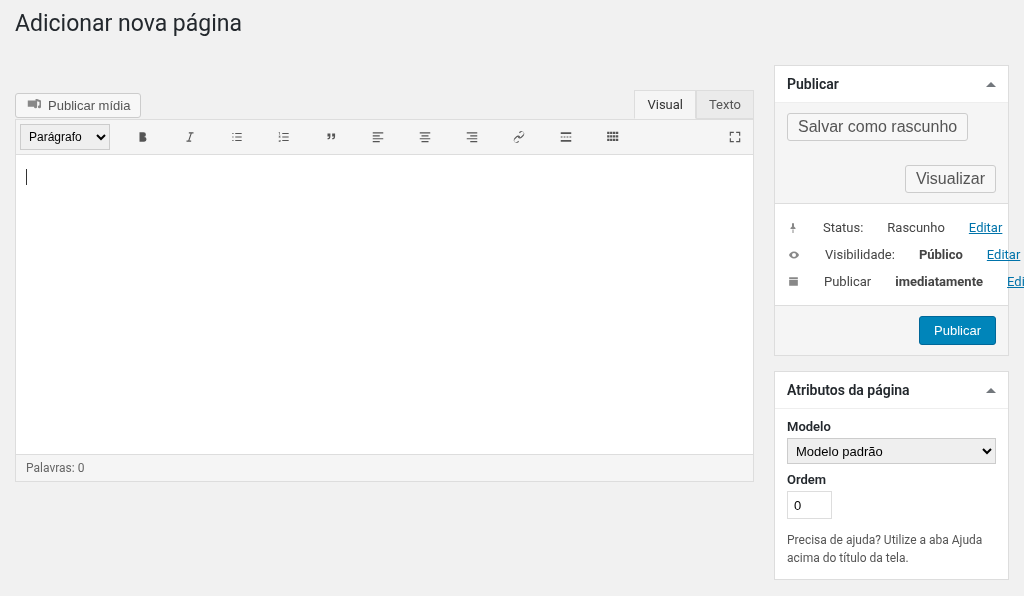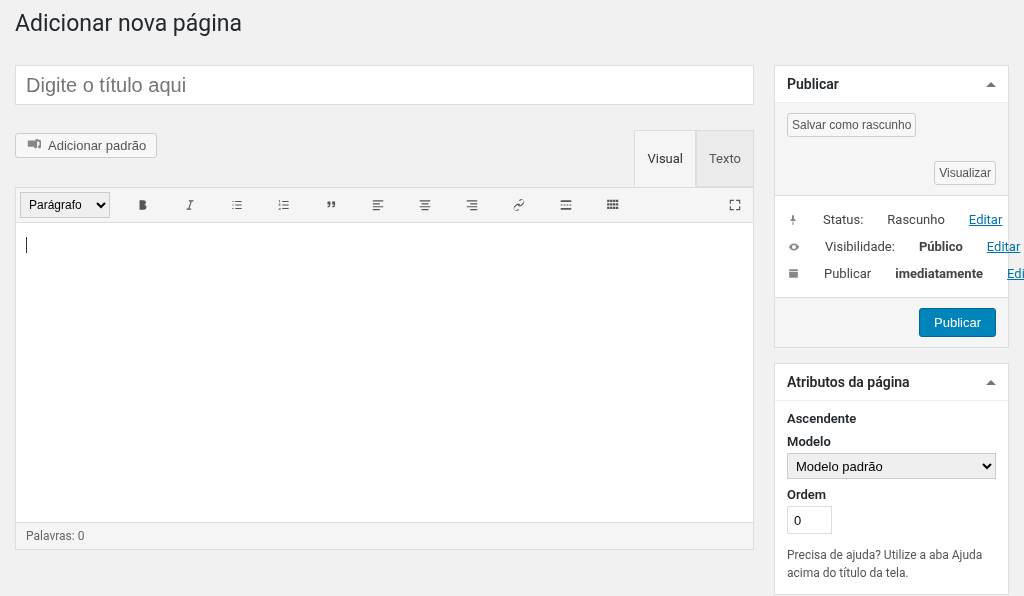--- a/index.html
+++ b/index.html
@@ -10,38 +10,38 @@
 .col-main { flex: 1; }
 .col-side { width: 235px; }
 
 #title-input { width: 100%; height: 40px; padding: 3px 10px; font-size: 20px; color: #888; background: #fff; border: 1px solid #ddd; outline: none; }
 
 .media-row { margin-top: 28px; }
 .media-btn { display: inline-flex; align-items: center; gap: 6px; padding: 4px 10px; background: #f7f7f7; border: 1px solid #ccc; border-radius: 3px; cursor: pointer; font-size: 13px; color: #555; }
 
 .editor-wrap { margin-top: -28px; }
 .tabs { float: right; display: flex; }
-.tab { padding: 20px 12px; background: #ebebeb; border: 1px solid #ddd; font-size: 13px; color: #555; cursor: pointer; }
+.tab { padding: 6px 12px; background: #ebebeb; border: 1px solid #ddd; font-size: 13px; color: #555; cursor: pointer; }
 .tab.active { background: #f5f5f5; border-bottom-color: #f5f5f5; color: #333; }
 .tab.inactive { background: #ebebeb; }
 .toolbar-wrap { clear: both; background: #f5f5f5; border: 1px solid #ddd; padding: 4px; display: flex; align-items: center; gap: 19px; }
 .format-select { height: 26px; font-size: 12px; padding: 0 4px; width: 90px; border: 1px solid #ccc; }
 .tbtn { width: 28px; height: 26px; display: inline-flex; align-items: center; justify-content: center; cursor: pointer; color: #555; border-radius: 2px; }
 .spacer { flex: 1; }
 .editor-area { background: #fff; border: 1px solid #ddd; border-top: none; height: 300px; padding: 10px; font-size: 14px; }
 .cursor-line { width: 1px; height: 16px; background: #333; margin-top: 4px; }
 .status-bar { background: #f5f5f5; border: 1px solid #ddd; border-top: none; padding: 6px 10px; font-size: 12px; color: #666; }
 
 .postbox { background: #fff; border: 1px solid #ddd; margin-bottom: 15px; }
 .postbox .hndle { display: flex; justify-content: space-between; align-items: center; padding: 10px 12px; border-bottom: 1px solid #eee; cursor: pointer; }
 .postbox .hndle h2 { font-size: 14px; font-weight: 600; color: #23282d; }
 .triangle-up { width: 0; height: 0; border-left: 5px solid transparent; border-right: 5px solid transparent; border-bottom: 5px solid #72777c; }
 .inside { padding: 10px 12px 12px; }
 .minor-actions { background: #f5f5f5; border-bottom: 1px solid #ddd; padding: 10px 12px; }
-.btn-secondary { display: inline-block; padding: 4px 4px; background: #f7f7f7; border: 1px solid #ccc; border-radius: 3px; cursor: pointer; font-size: 12px; color: #555; }
+.btn-secondary { display: inline-block; padding: 4px 10px; background: #f7f7f7; border: 1px solid #ccc; border-radius: 3px; cursor: pointer; font-size: 16px; color: #555; }
 .preview-row { text-align: right; margin-top: 24px; }
 .misc-section { padding: 10px 12px; }
 .misc-row { display: flex; align-items: center; gap: 24px; padding: 6px 0; font-size: 13px; }
 .misc-icon { width: 16px; color: #82878c; display: inline-flex; justify-content: center; }
 .edit-link { color: #0073aa; text-decoration: underline; cursor: pointer; font-size: 13px; }
 .major-actions { background: #f5f5f5; border-top: 1px solid #ddd; padding: 10px 12px; text-align: right; }
 .btn-primary { display: inline-block; padding: 6px 14px; background: #0085ba; border: 1px solid #006799; border-radius: 3px; color: #fff; cursor: pointer; font-size: 13px; }
 
 .attr-label { display: block; font-size: 13px; font-weight: 600; margin-bottom: 4px; margin-top: 8px; color: #23282d; }
 .attr-label:first-child { margin-top: 0; }
@@ -52,30 +52,29 @@
 svg { display: block; }
 </style>
 </head>
 <body>
 
 <div class="wrap">
   <h1>Adicionar nova página</h1>
 
   <div class="columns">
     <div class="col-main">
-      <input id="title-input" type="text" placeholder="Digite o título aqui" style="">
 
       <div class="media-row">
         <button class="media-btn">
           <span class="">
             <svg width="16" height="14" viewBox="0 0 20 18">
                 <path fill="#888" d="M2 2h10v8H2z M4 4h3v2H4z M14 0l5 2v8a2 2 0 11-2-2V4l-3-1v7a2 2 0 11-2-2V0z"></path>
               </svg>
           </span>
-          <span>Adicionar padrão</span>
+          <span>Publicar mídia</span>
         </button>
       </div>
 
       <div class="editor-wrap">
         <div class="tabs">
           <div class="tab active">Visual</div>
           <div class="tab inactive">Texto</div>
         </div>
 
         <div class="toolbar-wrap">
@@ -203,21 +202,20 @@
           <button class="btn-primary">Publicar</button>
         </div>
       </div>
 
       <div class="postbox">
         <div class="hndle">
           <h2>Atributos da página</h2>
           <span class="triangle-up"></span>
         </div>
         <div class="inside">
-          <label class="attr-label">Ascendente</label>
 
           <label class="attr-label">Modelo</label>
           <select class="small-select" style="width:100%;">
             <option>Modelo padrão</option>
           </select>
 
           <label class="attr-label">Ordem</label>
           <input class="order-input" type="text" value="0" style="">
 
           <p class="help-text">Precisa de ajuda? Utilize a aba Ajuda acima do título da tela.</p>

